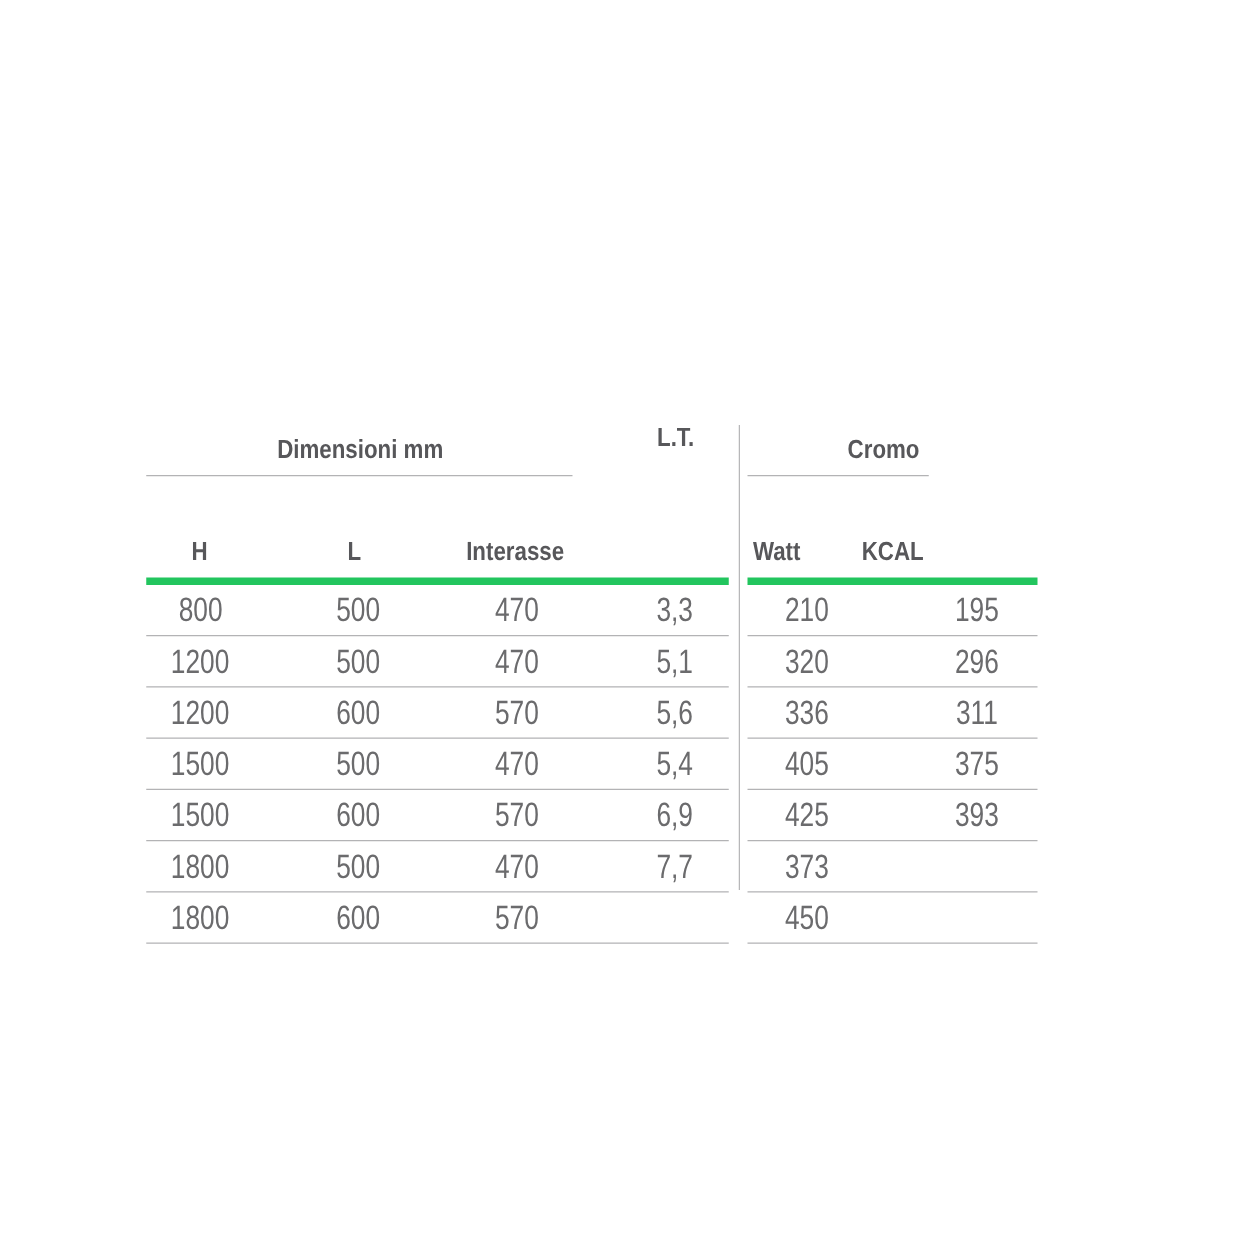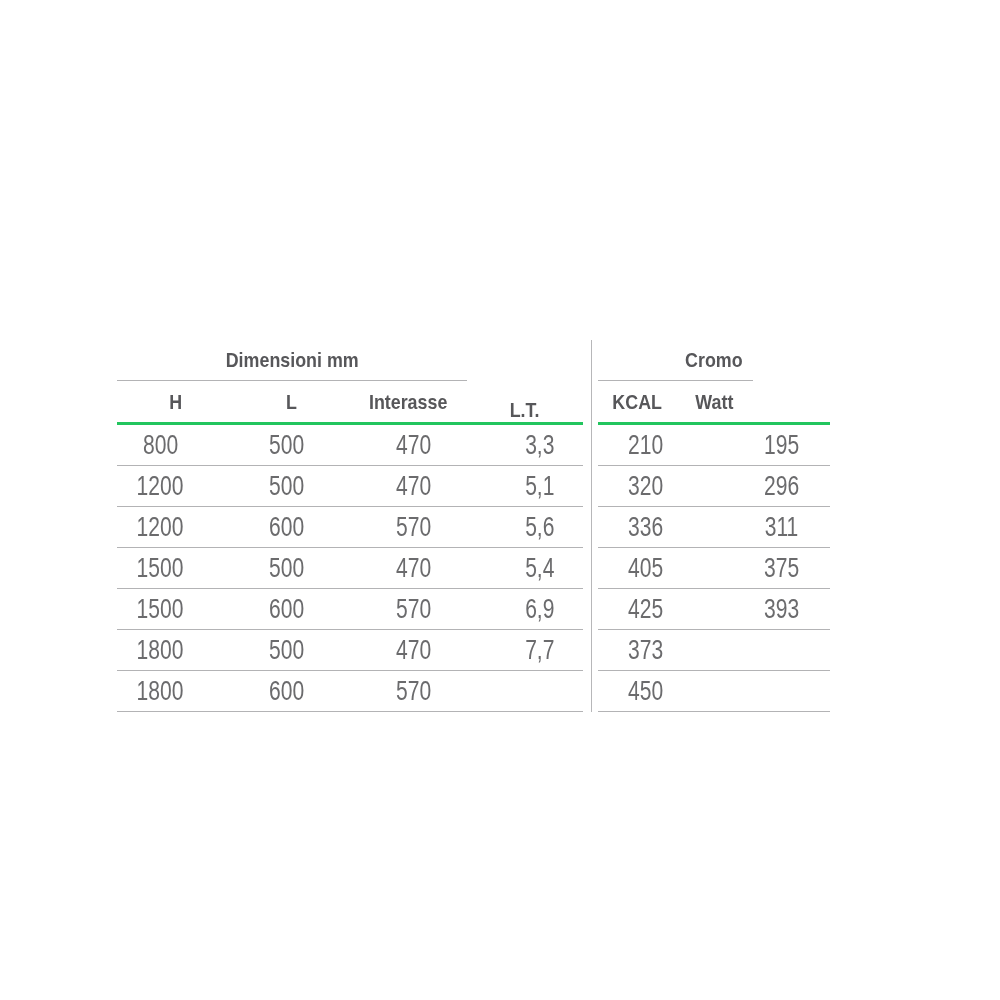--- a/index.html
+++ b/index.html
@@ -46,21 +46,22 @@
     top: 1px;
     width: 1px;
     height: 372px;
     background: #b7b7b9;
   }
 
   
   .sec-header {
     display: grid;
     grid-template-rows: 42px 41px;
-    border-bottom: 3px solid #22c55e;
+    border-bottom: 6px solid #22c55e;
+    gap: 40px;
   }
   .left-header  { grid-template-columns: repeat(4, 1fr); }
   .right-header { grid-template-columns: repeat(3, 1fr); }
 
   .group-cell {
     grid-column: 1 / 4;
     grid-row: 1;
     display: flex;
     align-items: center;
     justify-content: center;
@@ -72,21 +73,21 @@
     display: grid;
     grid-template-columns: 1fr 1fr;
     border-bottom: 1px solid #b3b3b5;
   }
   .cromo-row .cell { display: flex; align-items: center; justify-content: center; }
 
   .lt-cell {
     grid-column: 4;
     grid-row: 1 / 3;
     display: flex;
-    align-items: flex-end;
+    align-items: flex-start;
     justify-content: center;
   }
   .col-cell {
     grid-row: 2;
     display: flex;
     align-items: center;
     justify-content: center;
   }
 
   
@@ -252,24 +253,24 @@
 
     <div class="right-sec">
       <div class="sec-header right-header">
         <div class="cromo-row">
           <div class="cell"></div>
           <div class="cell">
             <span class="h">Cromo</span>
           </div>
         </div>
         <div class="col-cell">
+          <span class="h">Watt</span>
+        </div>
+        <div class="col-cell">
           <span class="h">KCAL</span>
-        </div>
-        <div class="col-cell">
-          <span class="h">Watt</span>
         </div>
       </div>
 
       <div class="sec-body">
         <div class="row">
           <div class="cell">
               <span class="d">210</span>
             </div>
           <div class="cell">
               <span class="d">195</span>

